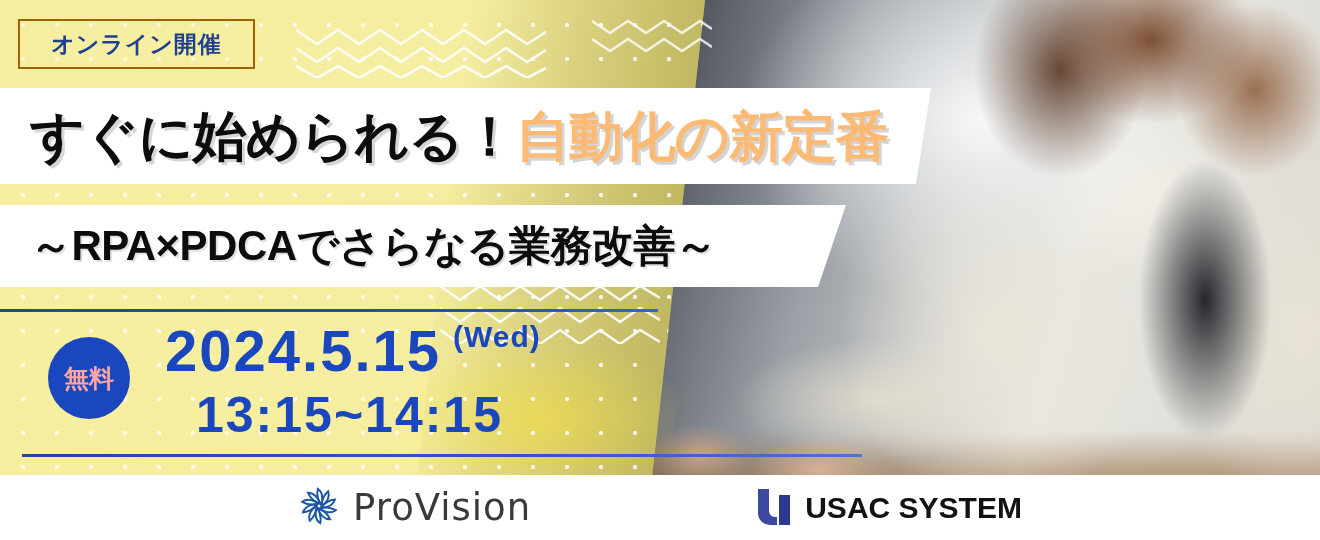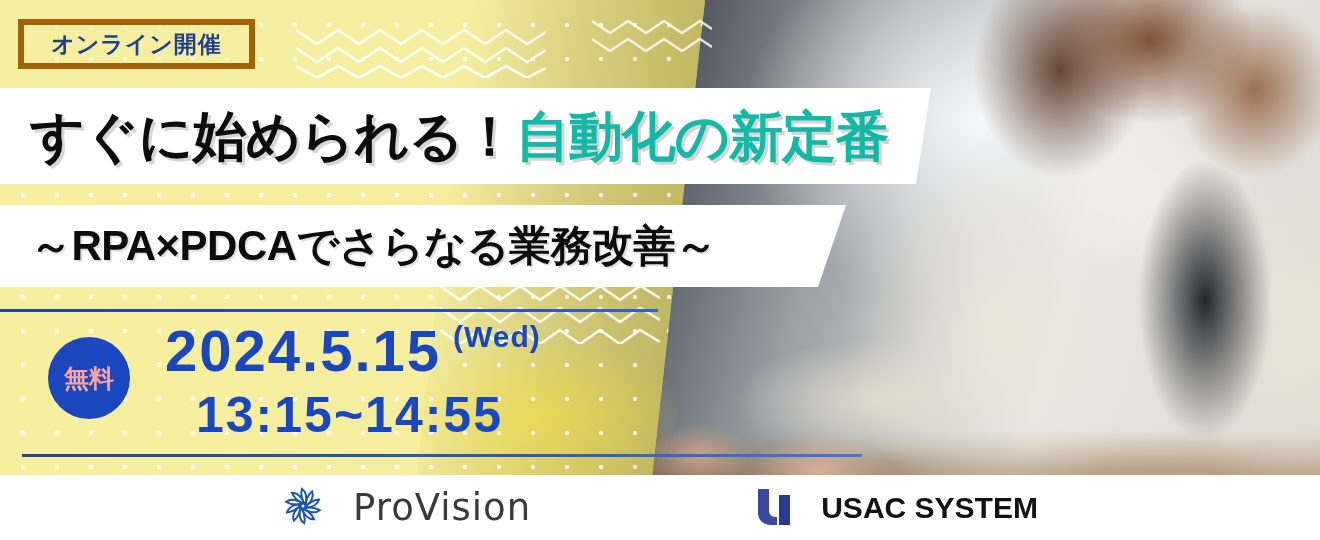--- a/index.html
+++ b/index.html
@@ -81,21 +81,21 @@
     background:linear-gradient(to right,#24479c 0%, #2a50ae 70%, #3a63c6 100%);
   }
   .rule-top { left:0; top:309px; width:658px; }
   .rule-bottom { left:22px; top:454px; width:840px; height:3px;
     background:linear-gradient(to right,#24479c 0%,#2f58b8 60%,#4a74d4 100%); }
 
   
   .online-badge {
     position:absolute; left:18px; top:19px;
     width:237px; height:50px;
-    border:6px solid #a16207;
+    border:2px solid #a16207;
     display:flex; align-items:center; justify-content:center;
     background:rgba(246,239,160,.35);
   }
   .online-badge span {
     font-size:23px; font-weight:bold; color:#1f3f8f;
     letter-spacing:1px; line-height:1;
   }
 
   
   .plate {
@@ -110,21 +110,21 @@
   .plate-sub {
     left:-14px; top:205px; width:860px; height:82px;
     clip-path:polygon(0 0, 860px 0, 832px 82px, 0 82px);
   }
   .headline {
     position:absolute; left:30px; top:98px;
     font-size:54px; font-weight:bold; letter-spacing:-1px;
     white-space:nowrap; line-height:76px;
   }
   .headline .h-black { color:#0c0c0c; text-shadow:3px 3px 0 rgba(120,120,120,.30); }
-  .headline .h-blue  { color:#14b8a6; text-shadow:3px 3px 0 rgba(120,120,120,.32); }
+  .headline .h-blue  { color:#fdba74; text-shadow:3px 3px 0 rgba(120,120,120,.32); }
   .subline {
     position:absolute; left:30px; top:214px;
     font-size:42px; font-weight:bold; color:#0c0c0c;
     letter-spacing:-0.5px; white-space:nowrap; line-height:64px;
     text-shadow:2px 2px 0 rgba(120,120,120,.22);
   }
 
   
   .free-circle {
     position:absolute; left:48px; top:337px;
@@ -154,21 +154,21 @@
     font-size:50px; font-weight:bold; color:#1a46be;
     letter-spacing:2px; line-height:1; white-space:nowrap;
   }
 
   
   .footer {
     position:absolute; left:0; bottom:0; width:1320px; height:65px;
     background:#ffffff;
     display:flex; align-items:center; justify-content:center; gap:225px;
   }
-  .logo { display:flex; align-items:center; gap:29px; }
+  .logo { display:flex; align-items:center; gap:13px; }
   .logo-provision-text {
     font-size:37px; color:#3a3a3c; letter-spacing:1px; line-height:1;
     font-family:"DejaVu Sans",sans-serif;
   }
   .logo-usac-text {
     font-size:30px; font-weight:bold; color:#121212;
     letter-spacing:0px; line-height:1;
   }
 </style>
 </head>
@@ -229,21 +229,21 @@
   <div class="subline">～RPA×PDCAでさらなる業務改善～</div>
 
   <div class="free-circle">
     <span>無料</span>
   </div>
 
   <div class="date-row">
     <span class="date-main">2024.5.15</span>
     <span class="date-dow">(Wed)</span>
   </div>
-  <div class="time-row">13:15~14:55</div>
+  <div class="time-row">13:15~14:15</div>
 
   <div class="footer">
 
     <div class="logo">
       <span>
         <svg width="42" height="42" viewBox="0 0 100 100">
           <g fill="none" stroke="#1e56a8" stroke-width="4.6" stroke-linecap="round">
             <g transform="translate(50,50)">
               <path d="M0,-6 C-16,-16 -30,-18 -40,-10 C-30,-4 -14,-2 0,-6" transform="rotate(0)"></path>
               <path d="M0,-6 C-16,-16 -30,-18 -40,-10 C-30,-4 -14,-2 0,-6" transform="rotate(36)"></path>

